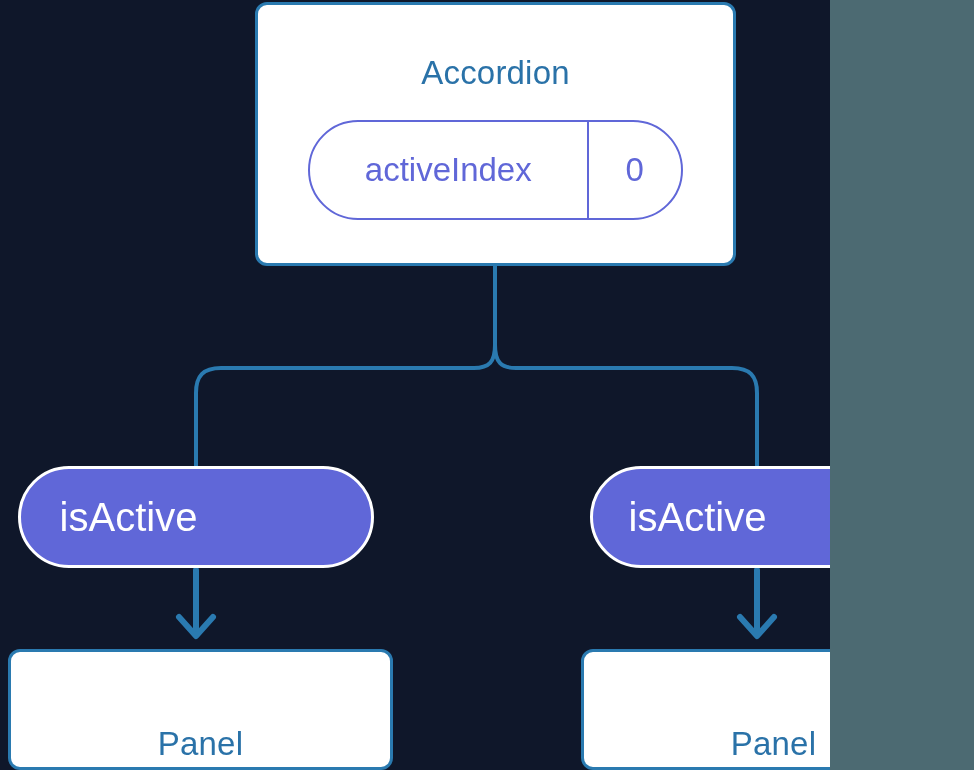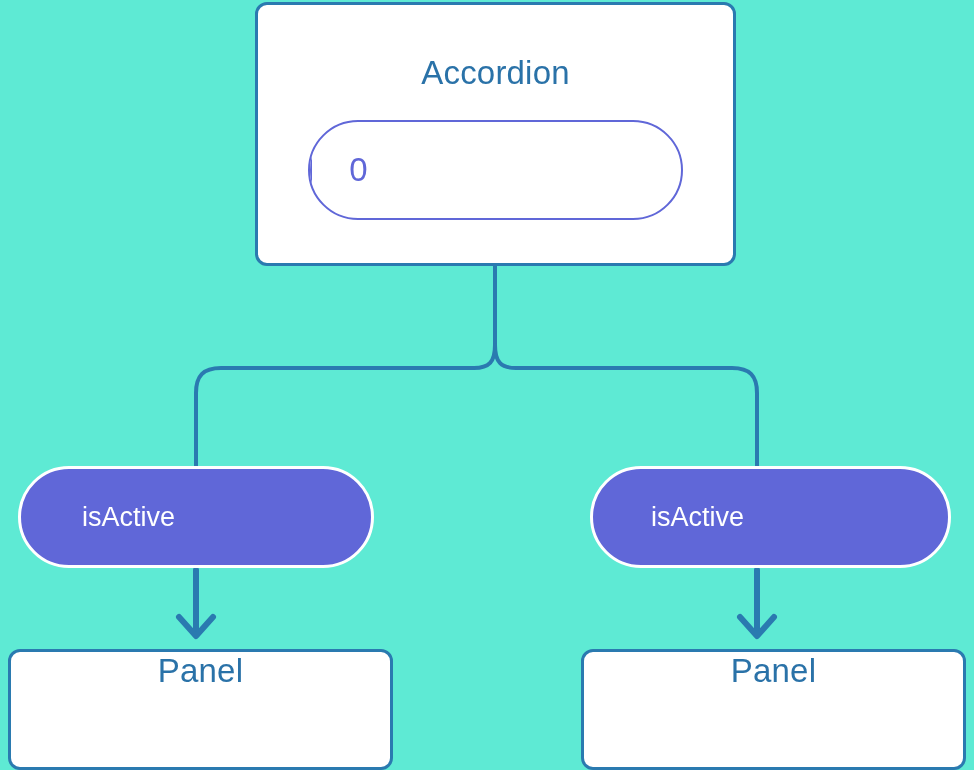--- a/index.html
+++ b/index.html
@@ -7,23 +7,23 @@
     margin: 0;
     padding: 0;
     background: #4c6a72;
   }
   body {
     font-family: "Liberation Sans", sans-serif;
     -webkit-font-smoothing: antialiased;
   }
   #stage {
     position: relative;
-    width: 974px;
+    width: 830px;
     height: 770px;
-    background: #5eead4;
+    background: #0f172a;
     overflow: hidden;
   }
 
   
   #connectors {
     position: absolute;
     left: 0;
     top: 0;
     width: 974px;
     height: 770px;
@@ -59,21 +59,21 @@
   }
   #accordion-box .comp-title {
     margin-top: 49px;
   }
 
   
   .panel-box {
     top: 649px;
     width: 385px;
     height: 121px;
-    justify-content: flex-start;
+    justify-content: flex-end;
   }
   #panel-box-left  { left: 8px; }
   #panel-box-right { left: 581px; }
   .panel-box .comp-title {
     margin-bottom: 4px;
   }
 
   
   .pill {
     position: absolute;
@@ -107,21 +107,21 @@
   }
 
   
   .pill.filled {
     background: #6067d8;
     border: 3px solid #ffffff;
   }
   .pill.filled .pill-key,
   .pill.filled .pill-val {
     color: #ffffff;
-    font-size: 27px;
+    font-size: 40px;
   }
   .pill.filled .pill-val {
     border-left: 3px solid #ffffff;
   }
 
   
   #pill-active-index {
     left: 308px;
     top: 120px;
     width: 375px;
@@ -173,20 +173,21 @@
 
     <line x1="757" y1="570" x2="757" y2="634" stroke="#2a7ab0" stroke-width="6" stroke-linecap="round"></line>
     <polyline points="740,617 757,636 774,617" fill="none" stroke="#2a7ab0" stroke-width="6" stroke-linecap="round" stroke-linejoin="round"></polyline>
   </svg>
 
   <div class="comp-box" id="accordion-box">
     <div class="comp-title">Accordion</div>
   </div>
 
   <div class="pill outline" id="pill-active-index">
+    <span class="pill-key">activeIndex</span>
     <span class="pill-val">0</span>
   </div>
 
   <div class="pill filled" id="pill-is-active-left">
     <span class="pill-key">isActive</span>
   </div>
 
   <div class="pill filled" id="pill-is-active-right">
     <span class="pill-key">isActive</span>
   </div>

